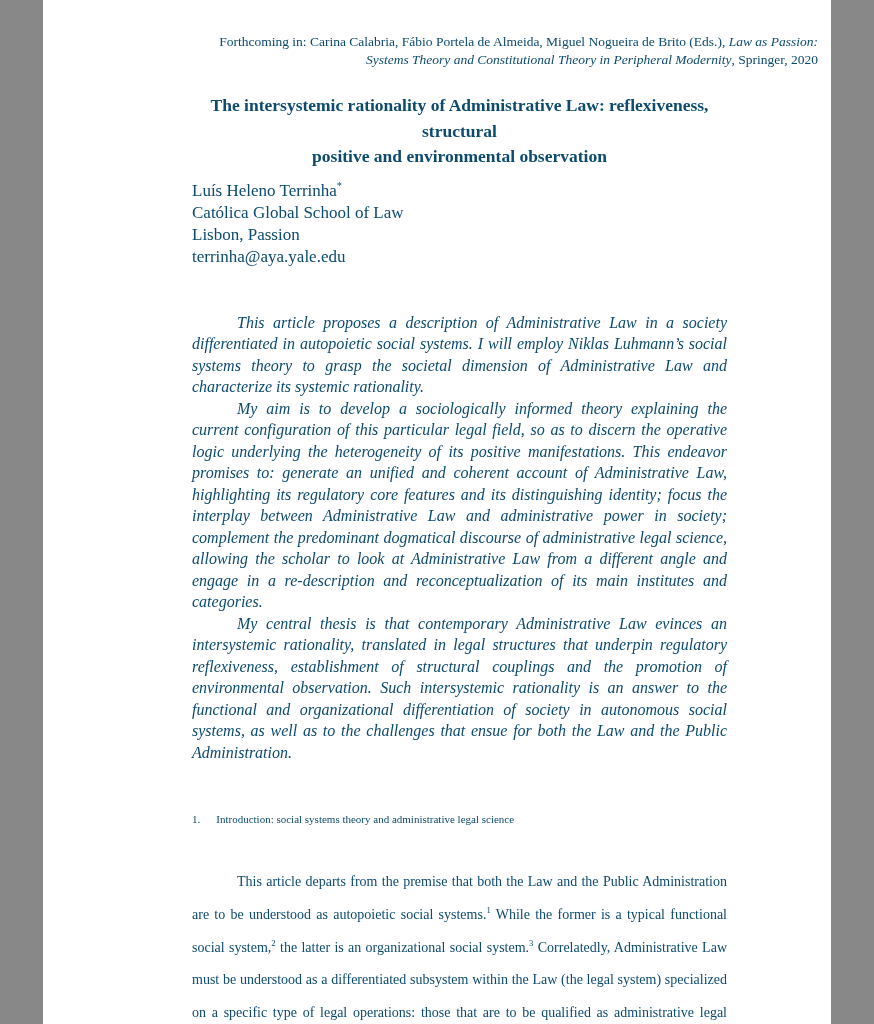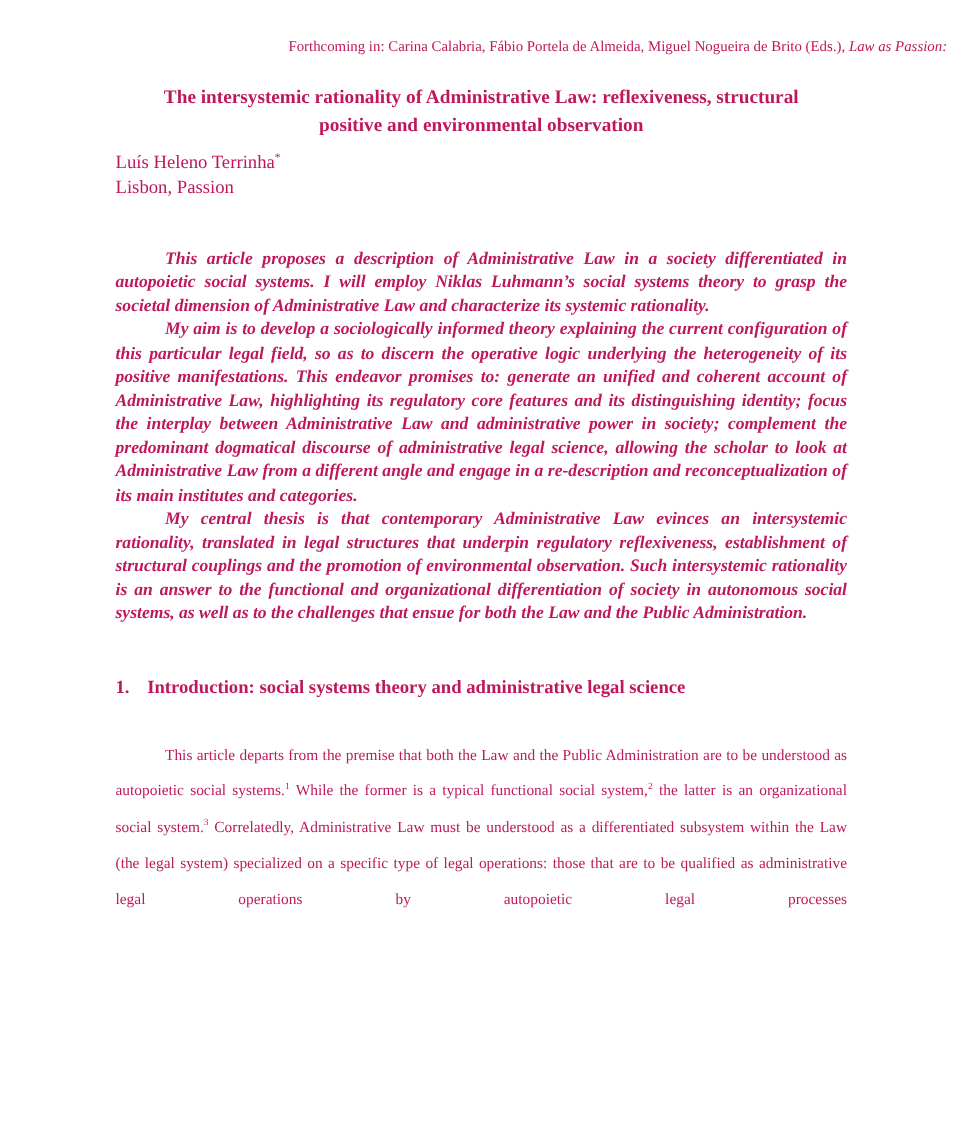--- a/index.html
+++ b/index.html
@@ -1,25 +1,26 @@
 <!DOCTYPE html>
 <html><head>
 <meta charset="utf-8">
 <style>
   * { margin: 0; padding: 0; box-sizing: border-box; }
   html, body { background: #888; }
   .page {
     position: relative;
-    width: 874px;
+    width: 788px;
     height: 1024px;
     margin: 0 auto;
     background: #ffffff;
-    color: #be185d;
+    color: #0c4a6e;
     font-family: "Liberation Serif", "DejaVu Serif", serif;
     overflow: hidden;
+    padding-left: 44px;
   }
   .header-note {
     margin: 33px 13px 0 105px;
     text-align: right;
     font-size: 13.5px;
     line-height: 17.5px;
   }
   .i { font-style: italic; }
   sup {
     font-size: 0.62em;
@@ -38,56 +39,58 @@
     text-align: left;
     font-size: 17px;
     line-height: 22px;
   }
   .abstract {
     margin: 44px 104px 0 105px;
     font-style: italic;
     font-size: 16px;
     line-height: 21.5px;
     text-align: justify;
-    font-weight: bold;
   }
   .abstract p { text-indent: 45px; }
   .section-heading {
     margin: 45px 104px 0 105px;
-    font-weight: bold;
-    font-size: 17px;
+    font-weight: normal;
+    font-size: 11px;
     line-height: 22px;
   }
   .sec-num { margin-right: 16px; }
   .body-text {
     margin: 36px 104px 0 105px;
     font-size: 14px;
     line-height: 32.8px;
     text-align: justify;
     text-align-last: justify;
     text-indent: 45px;
   }
 </style>
 </head>
 <body>
 
 <div class="page">
 
   <div class="header-note">
     <div><span>Forthcoming in: Carina Calabria, Fábio Portela de Almeida, Miguel Nogueira de Brito (Eds.), </span><span class="i">Law as Passion:</span></div>
+    <div><span class="i">Systems Theory and Constitutional Theory in Peripheral Modernity</span><span>, Springer, 2020</span></div>
   </div>
 
   <h1 class="title">
     <div>The intersystemic rationality of Administrative Law: reflexiveness, structural</div>
     <div>positive and environmental observation</div>
   </h1>
 
   <div class="author-block">
     <div><span>Luís Heleno Terrinha</span><sup>*</sup></div>
+    <div>Católica Global School of Law</div>
     <div>Lisbon, Passion</div>
+    <div>terrinha@aya.yale.edu</div>
   </div>
 
   <div class="abstract">
     <p>This article proposes a description of Administrative Law in a society differentiated in autopoietic social systems. I will employ Niklas Luhmann’s social systems theory to grasp the societal dimension of Administrative Law and characterize its systemic rationality.</p>
     <p>My aim is to develop a sociologically informed theory explaining the current configuration of this particular legal field, so as to discern the operative logic underlying the heterogeneity of its positive manifestations. This endeavor promises to: generate an unified and coherent account of Administrative Law, highlighting its regulatory core features and its distinguishing identity; focus the interplay between Administrative Law and administrative power in society; complement the predominant dogmatical discourse of administrative legal science, allowing the scholar to look at Administrative Law from a different angle and engage in a re-description and reconceptualization of its main institutes and categories.</p>
     <p>My central thesis is that contemporary Administrative Law evinces an intersystemic rationality, translated in legal structures that underpin regulatory reflexiveness, establishment of structural couplings and the promotion of environmental observation. Such intersystemic rationality is an answer to the functional and organizational differentiation of society in autonomous social systems, as well as to the challenges that ensue for both the Law and the Public Administration.</p>
   </div>
 
   <div class="section-heading">
     <span class="sec-num">1.</span><span>Introduction: social systems theory and administrative legal science</span>

